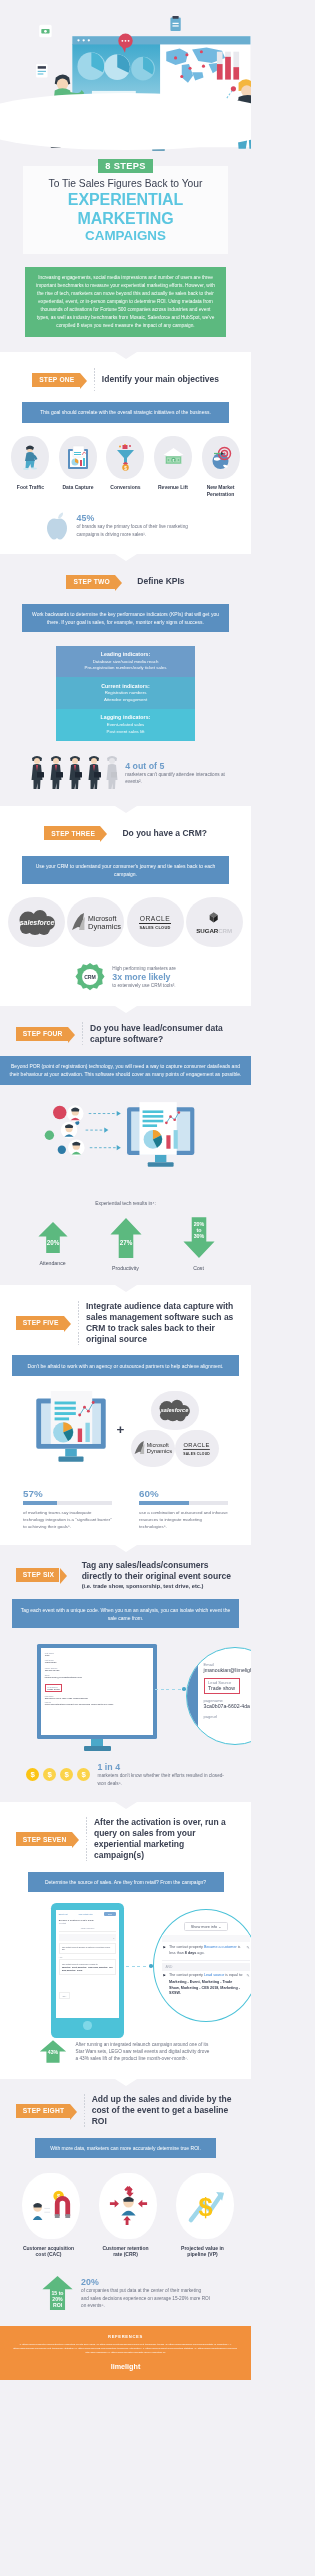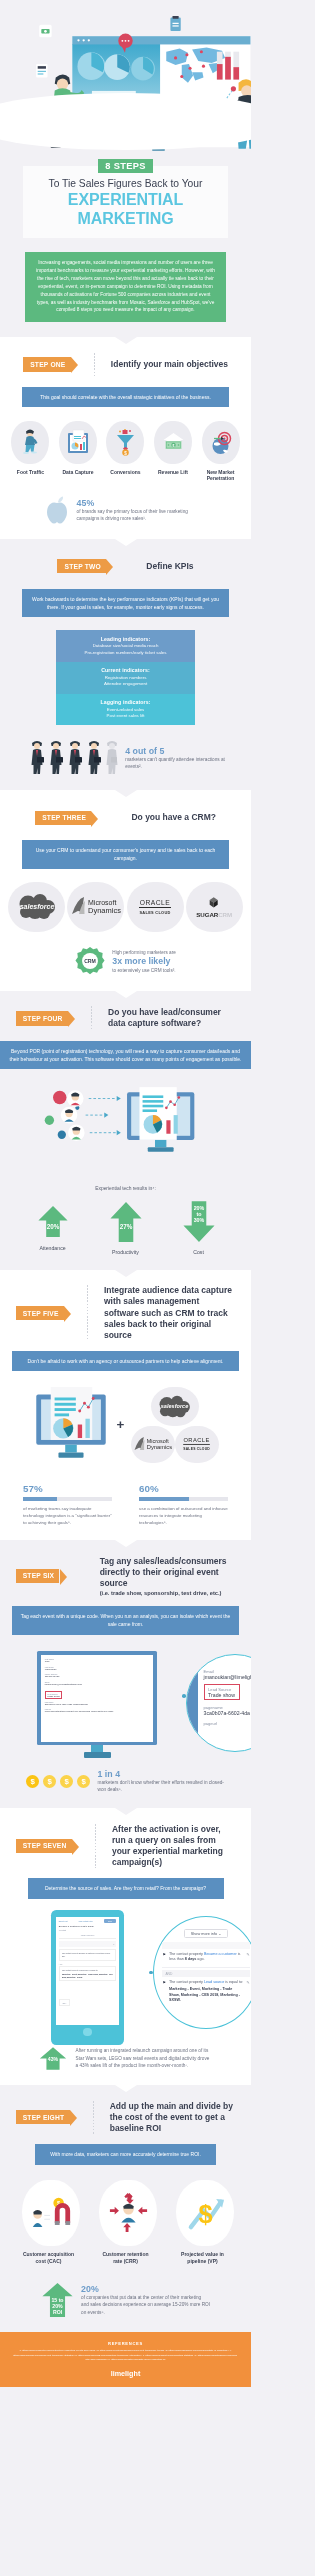--- a/index.html
+++ b/index.html
@@ -56,21 +56,21 @@
     position: absolute; left: 50%; top: 0; transform: translateX(-50%);
     width: 0; height: 0; border-left: 11.4px solid transparent;
     border-right: 11.4px solid transparent; z-index: 5;
   }
   .notch.from-light { border-top: 7.8px solid #f2f1f5; }
   .notch.from-white { border-top: 7.8px solid #ffffff; }
 
   
   .step-head {
     display: flex; align-items: center; justify-content: center;
-    gap: 9px; padding: 0 15.5px; margin-bottom: 10.3px;
+    gap: 0; padding: 0 15.5px; margin-bottom: 10.3px;
   }
   .step-tag {
     background: #ed9b45; color: #fff; font-weight: bold; font-size: 6.7px;
     letter-spacing: 0.2px; padding: 3.6px 5.2px 3.6px 7.2px; position: relative;
     white-space: nowrap; flex: 0 0 auto;
   }
   .step-tag::after {
     content: ""; position: absolute; right: -7.2px; top: 0;
     width: 0; height: 0; border-top: 8px solid transparent;
     border-bottom: 8px solid transparent; border-left: 7.2px solid #ed9b45;
@@ -293,20 +293,21 @@
       </g>
     </svg>
     <div class="hero-floor"></div>
   </div>
 
   <div class="title-wrap">
     <div class="badge-8steps">8 STEPS</div>
     <div class="title-card">
       <div class="title-line1">To Tie Sales Figures Back to Your</div>
       <div class="title-line2">EXPERIENTIAL MARKETING</div>
+      <div class="title-line3">CAMPAIGNS</div>
     </div>
   </div>
 
   <div class="intro-wrap">
     <div class="intro-box">Increasing engagements, social media impressions and number of users are three important benchmarks to measure your experiential marketing efforts. However, with the rise of tech, marketers can move beyond this and actually tie sales back to their experiential, event, or in-person campaign to determine ROI. Using metadata from thousands of activations for Fortune 500 companies across industries and event types, as well as industry benchmarks from Mosaic, Salesforce and HubSpot, we've compiled 8 steps you need measure the impact of any campaign.</div>
   </div>
 
   <div class="sec white">
     <div class="notch from-light"></div>
     <div class="step-head">
@@ -885,21 +886,21 @@
       </div>
       <div class="stat-text" style="max-width:137px">After running an integrated relaunch campaign around one of its Star Wars sets, LEGO saw retail events and digital activity drove a 43% sales lift of the product line month-over-month⁷.</div>
     </div>
   </div>
 
   <div class="sec light">
     <div class="notch from-white"></div>
     <div class="step-head">
       <div class="step-tag">STEP EIGHT</div>
       <div class="step-divider"></div>
-      <div class="step-title" style="max-width:171px">Add up the main and divide by the cost of the event to get a baseline ROI</div>
+      <div class="step-title" style="max-width:171px">Add up the sales and divide by the cost of the event to get a baseline ROI</div>
     </div>
     <div class="callout" style="max-width:181px">With more data, marketers can more accurately determine true ROI.</div>
 
     <div class="icon-row" style="gap:24px;margin-top:15.5px">
       <div class="icon-cell">
         <div class="icon-blob white" style="width:58px;height:66px">
           <svg viewBox="0 0 92 72" width="44" height="35">
             <circle cx="62" cy="14" r="11" fill="#fbc414"></circle>
             <text x="62" y="19" font-size="12" fill="#fff" text-anchor="middle" font-weight="bold" font-family="Liberation Sans, sans-serif">$</text>
             <circle cx="18" cy="38" r="9" fill="#f5d6b8"></circle>

